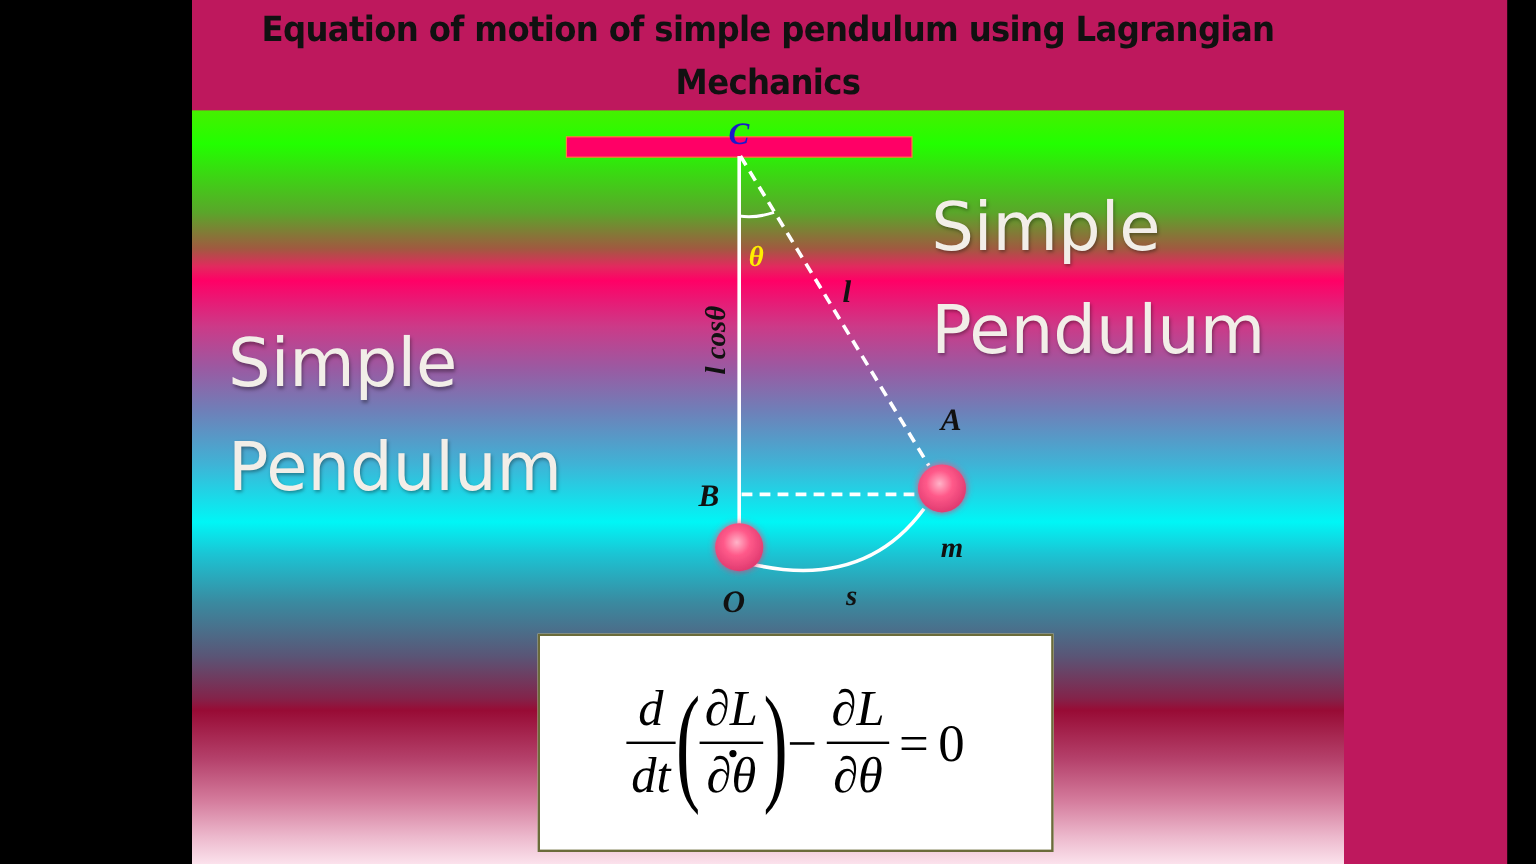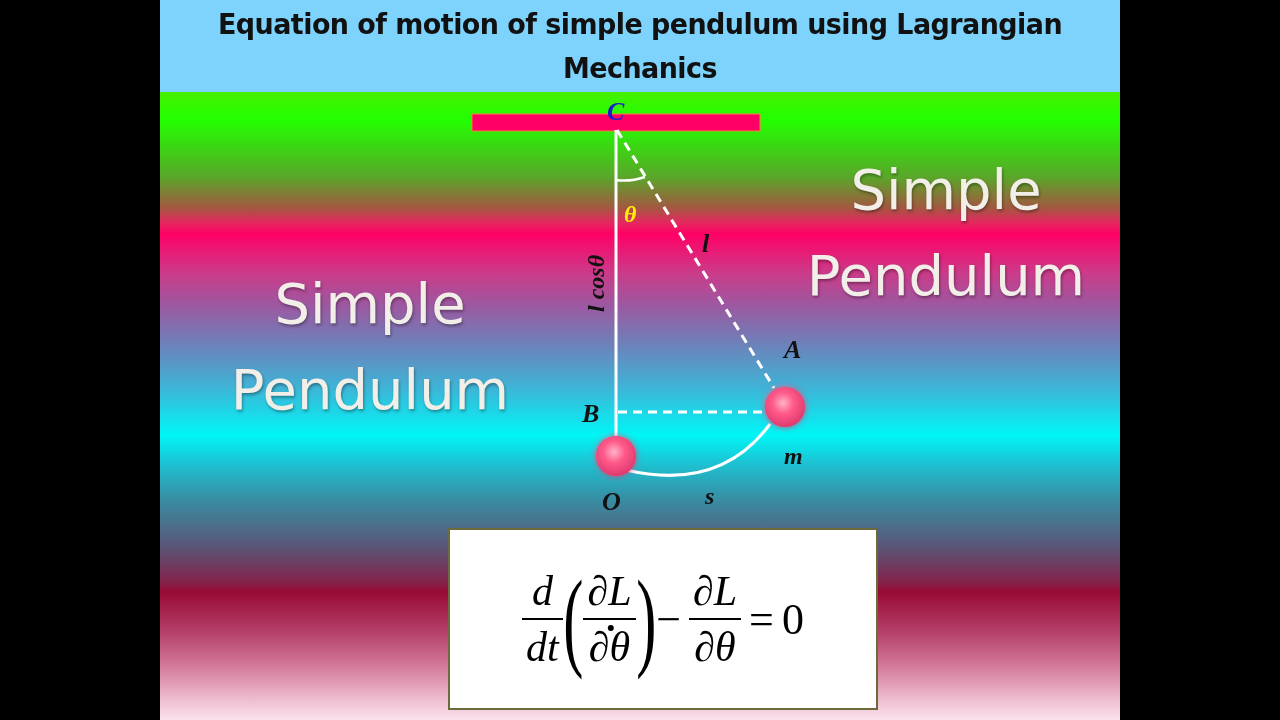--- a/index.html
+++ b/index.html
@@ -2,41 +2,41 @@
 <html><head>
 <meta charset="utf-8">
 <style>
   html, body { margin: 0; padding: 0; }
   body {
     width: 1280px; height: 720px; background: #000000;
     position: relative; overflow: hidden;
     font-family: "DejaVu Sans", sans-serif;
   }
   .slide {
-    position: absolute; left: 160px; top: 0; width: 960px; height: 720px;
-    background: #7dd3fc; overflow: hidden;
+    position: absolute; left: 160px; top: 0; width: 1096px; height: 720px;
+    background: #be185d; overflow: hidden;
   }
   .title {
     position: absolute; left: 0; top: 2px; width: 960px;
     text-align: center; font-family: "DejaVu Sans", sans-serif;
     font-weight: bold; font-size: 29px; line-height: 44px;
     color: #111111; letter-spacing: -0.6px;
     transform: scaleX(0.93); transform-origin: center top;
   }
   .canvas {
     position: absolute; left: 0; top: 92px; width: 960px; height: 628px;
     background: linear-gradient(to bottom,
       #46f000 0px, #22ff00 28px, #5aa62a 85px, #a05a40 115px, #e22a5e 130px,
       #ff0066 142px, #cc3a88 180px, #9a5aa2 215px, #6f7fb8 250px,
       #3fb3d6 295px, #00f6f6 343px, #1bc4d4 370px, #3a8aa0 410px,
       #5a5576 455px, #83234a 490px, #980b35 500px, #b4406a 540px,
       #d47b9c 575px, #ecb8cc 605px, #fbe2ec 628px);
   }
   .big-text {
-    position: absolute; color: #f2eee8; text-align: center;
+    position: absolute; color: #f2eee8; 
     font-family: "DejaVu Sans", sans-serif; font-size: 56px; line-height: 86px;
     text-shadow: 1px 2px 3px rgba(0,0,0,0.35);
   }
   .big-left { left: 30px; top: 169px; width: 360px; }
   .big-right { left: 616px; top: 55px; width: 340px; }
   svg.diagram { position: absolute; left: 0; top: 0; }
   .eq-box {
     position: absolute; left: 288px; top: 436px; width: 430px; height: 182px;
     background: #ffffff; border: 2px solid #6b6b3a; box-sizing: border-box;
   }

